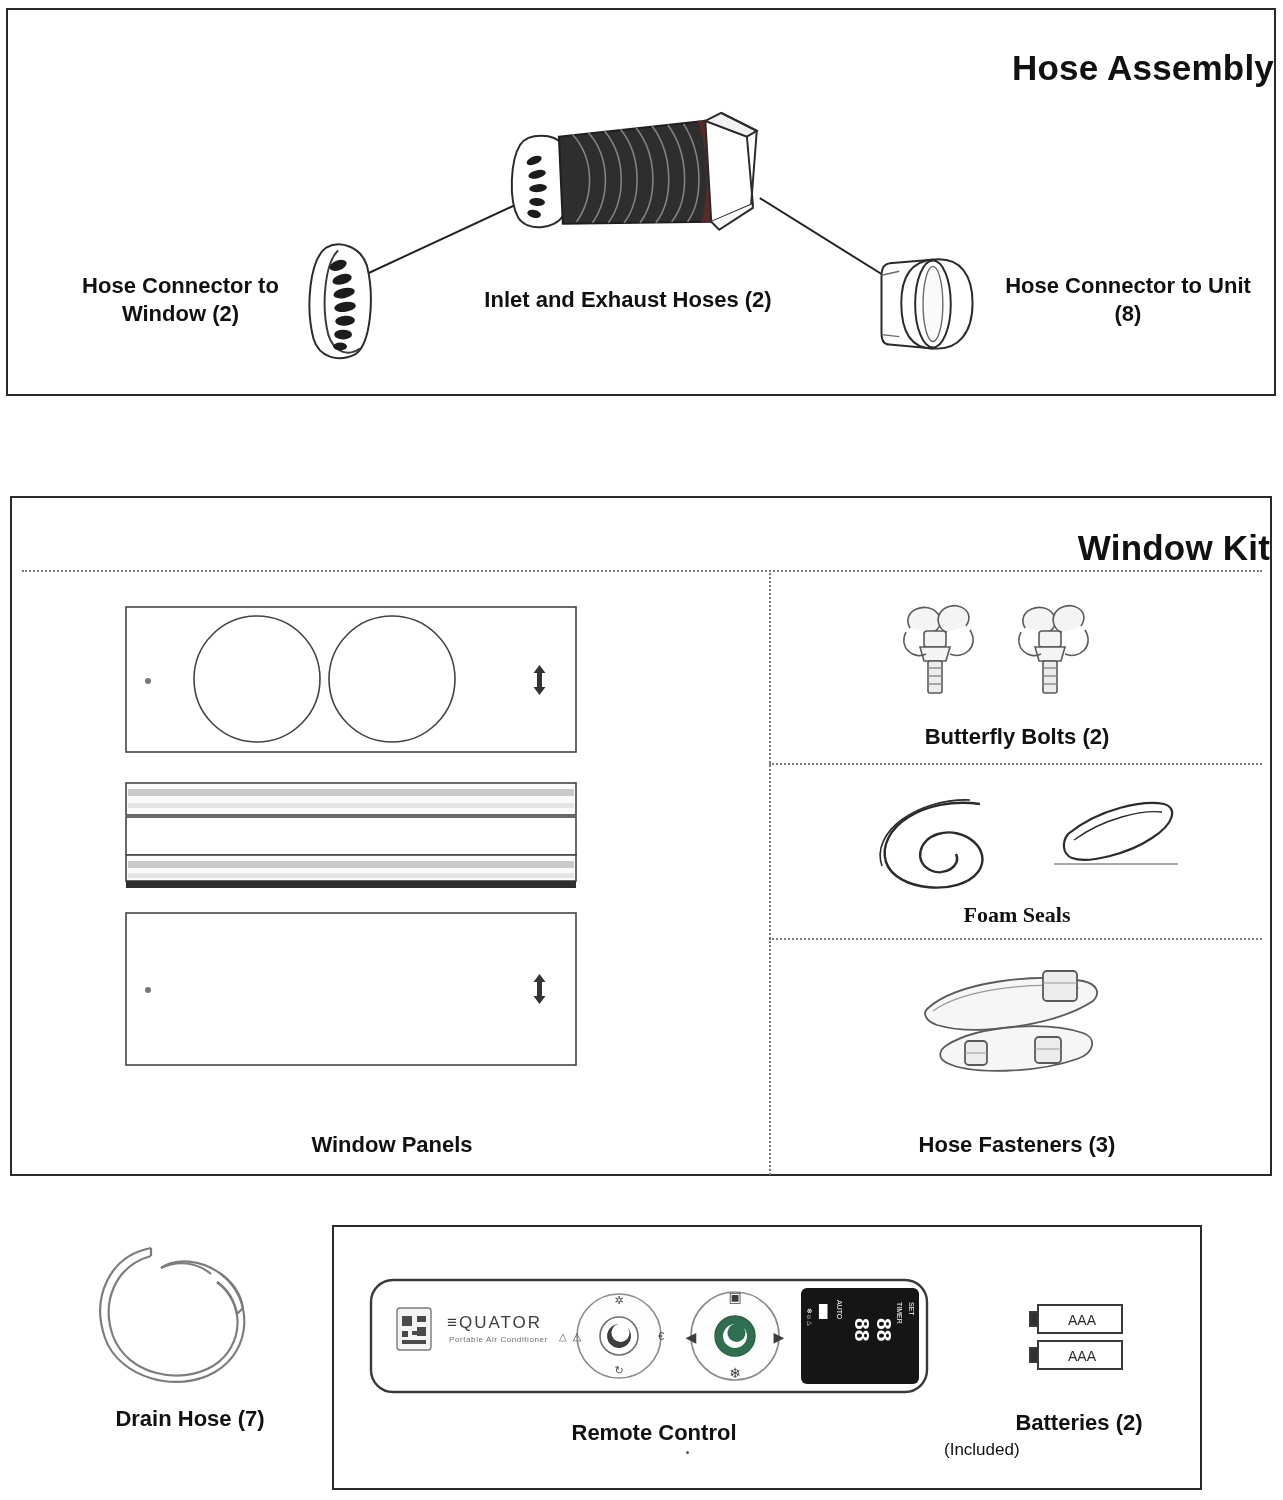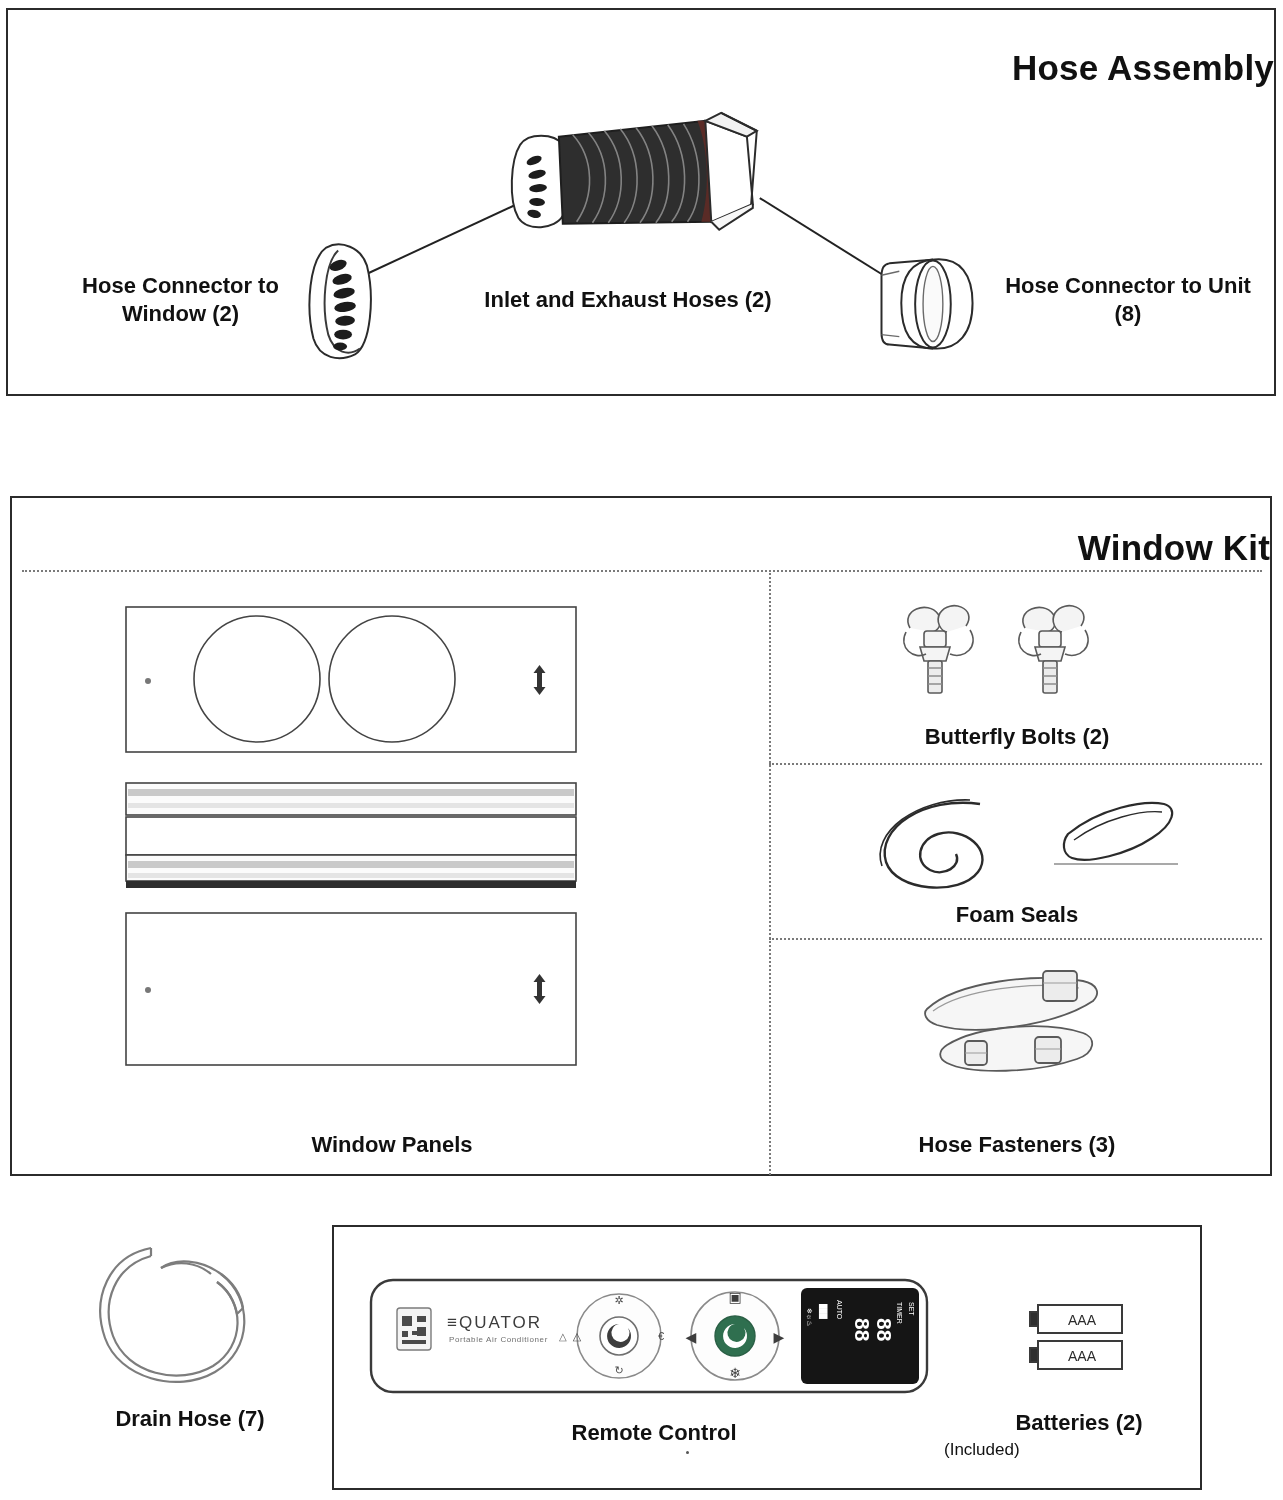--- a/index.html
+++ b/index.html
@@ -136,20 +136,21 @@
     left: 840px;
     top: 290px;
     width: 330px;
     height: 110px;
   }
   #caption-foam {
     position: absolute;
     left: 770px;
     top: 403px;
     width: 470px;
+    font-family: Liberation Serif, serif;
   }
   #fastener-art {
     position: absolute;
     left: 905px;
     top: 465px;
     width: 200px;
     height: 140px;
   }
   #caption-fasteners {
     position: absolute;

